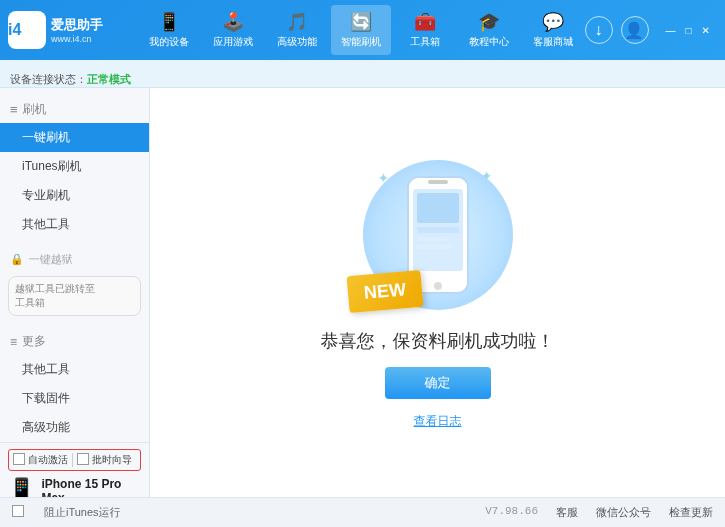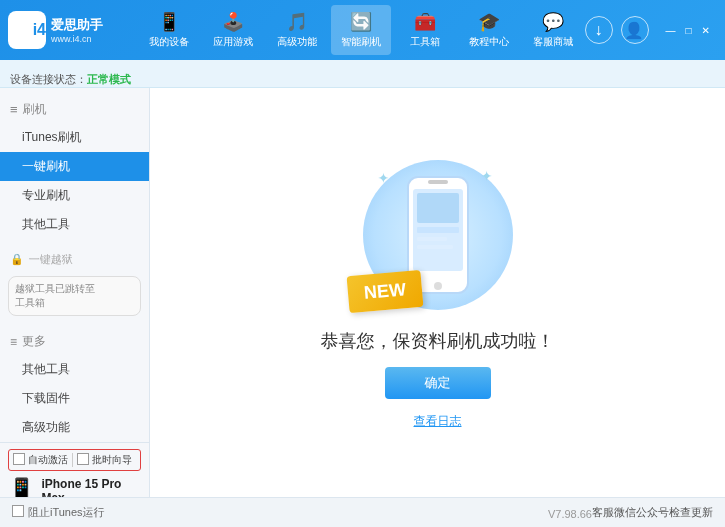--- a/index.html
+++ b/index.html
@@ -18,21 +18,21 @@
       align-items: center;
       width: 130px;
     }
     .logo-icon {
       width: 38px;
       height: 38px;
       background: #fff;
       border-radius: 8px;
       display: flex;
       align-items: center;
-      justify-content: flex-end;
+      justify-content: flex-start;
       margin-right: 5px;
       font-size: 16px;
       font-weight: bold;
       color: #1e90e8;
     }
     .logo-text {
       display: flex;
       flex-direction: column;
     }
     .logo-main {
@@ -320,32 +320,34 @@
       border-top: 1px solid #dce6ef;
       display: flex;
       align-items: center;
       padding: 0 12px;
       font-size: 11px;
       color: #666;
     }
     .bottom-left {
       display: flex;
       align-items: flex-start;
-      gap: 4px;
+      gap: 20px;
     }
     .bottom-checkbox {
       width: 12px;
       height: 12px;
       border: 1px solid #999;
       background: #fff;
     }
     .bottom-right {
       margin-left: auto;
       display: flex;
-      align-items: flex-end;
+      align-items: flex-start;
+      gap: 18px;
+      font-family: Liberation Mono, monospace;
     }
     .bottom-link {
       color: #555;
       cursor: pointer;
       font-size: 11px;
     }
     .version-text { color: #999; }
   </style>
 </head>
 <body>
@@ -409,25 +411,25 @@
 </div>
 
 <div class="main-layout">
 
   <div class="sidebar">
     <div class="sidebar-section-label">
       <span class="icon">≡</span>
       <span>刷机</span>
     </div>
 
+    <div class="sidebar-item active">
+      <span>一键刷机</span>
+    </div>
     <div class="sidebar-item">
       <span>iTunes刷机</span>
-    </div>
-    <div class="sidebar-item active">
-      <span>一键刷机</span>
     </div>
     <div class="sidebar-item">
       <span>专业刷机</span>
     </div>
     <div class="sidebar-item">
       <span>其他工具</span>
     </div>
 
     <div class="sidebar-divider"></div>
 

